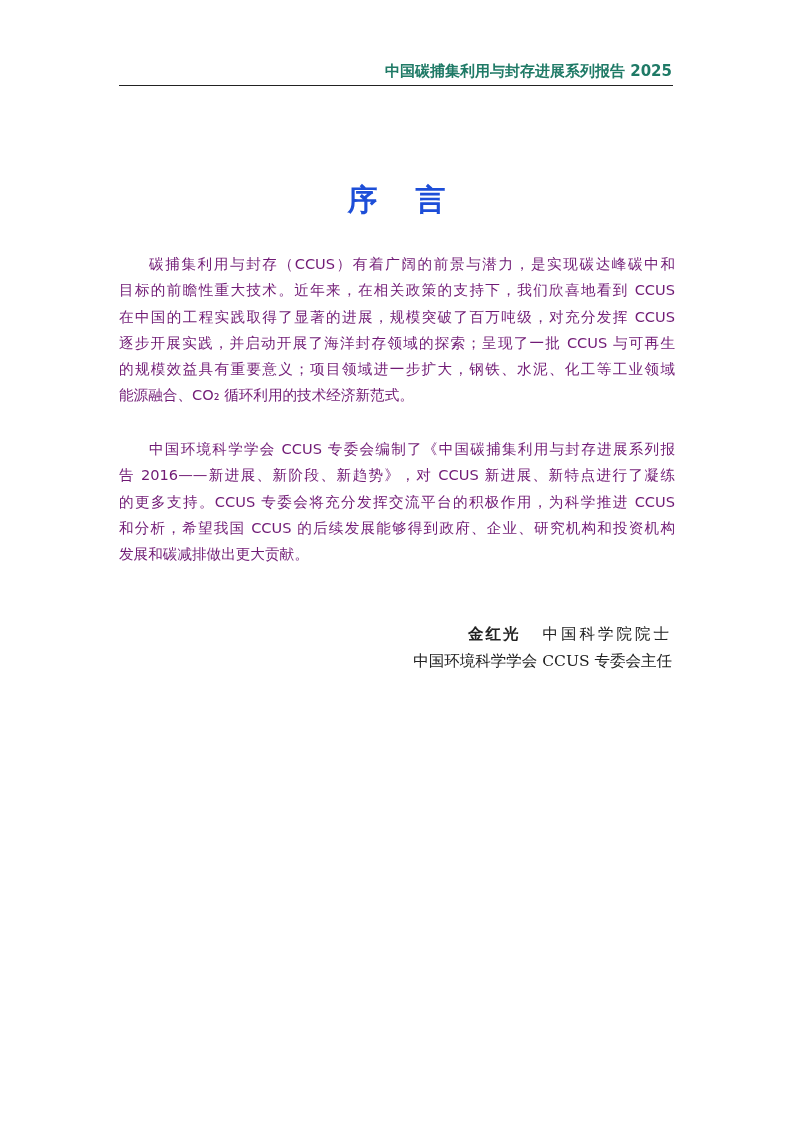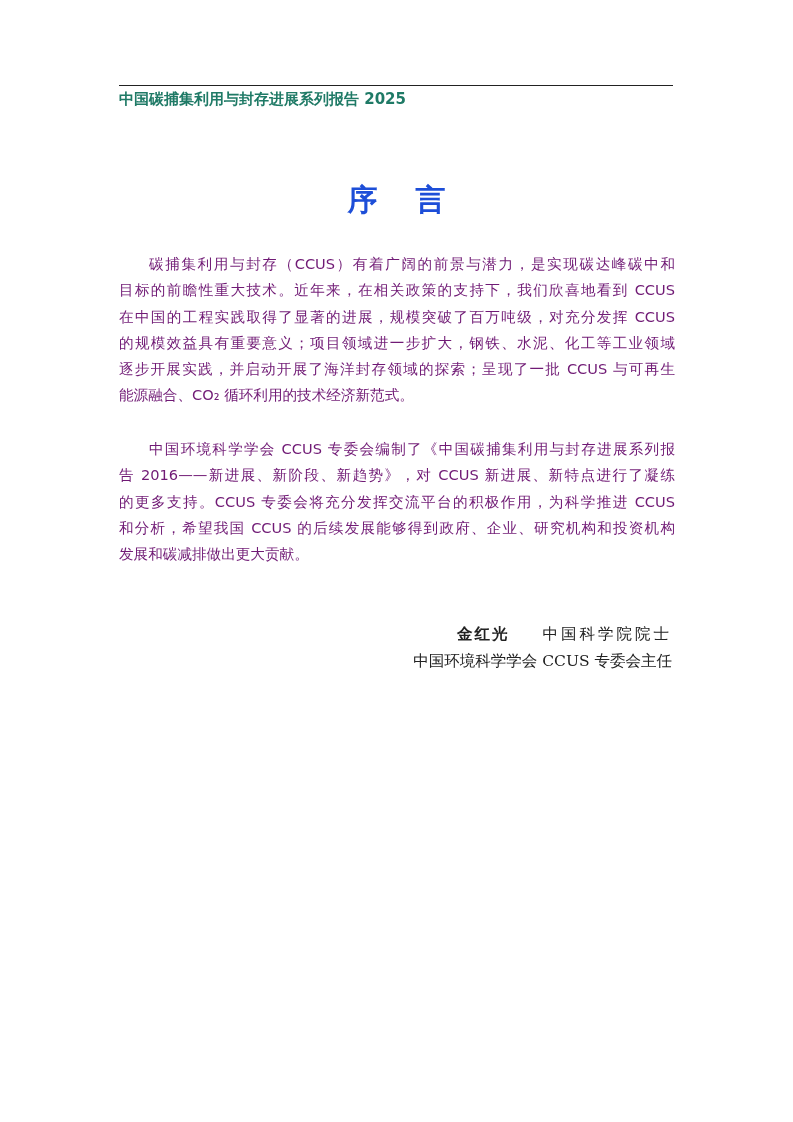--- a/index.html
+++ b/index.html
@@ -13,27 +13,26 @@
       position: relative;
       overflow: hidden;
       font-family: "DejaVu Sans", "Liberation Sans", sans-serif;
       color: #1a1a1a;
     }
     .running-header {
       position: absolute;
       left: 119px;
       width: 553px;
       top: 62px;
-      text-align: left;
+      text-align: right;
       font-size: 15px;
       font-weight: bold;
       color: #1f7a66;
       letter-spacing: 0px;
       white-space: nowrap;
-      margin-top: 28px;
     }
     .header-rule {
       position: absolute;
       left: 119px;
       width: 554px;
       top: 85px;
       height: 0;
       border-top: 1px solid #222222;
     }
     .page-title {
@@ -82,37 +81,36 @@
     .sig-name {
       font-weight: bold;
       letter-spacing: 2px;
     }
     .sig-gap {
       display: inline-block;
       width: 22px;
     }
     .sig-title {
       letter-spacing: 3px;
-      margin-left: 11px;
     }
   </style>
 </head>
 <body>
 
 <div class="running-header">中国碳捕集利用与封存进展系列报告 2025</div>
 <div class="header-rule"></div>
 
 <div class="page-title">序言</div>
 
 <div class="para" style="top:251px;">
   <div class="line first">碳捕集利用与封存（CCUS）有着广阔的前景与潜力，是实现碳达峰碳中和</div>
   <div class="line">目标的前瞻性重大技术。近年来，在相关政策的支持下，我们欣喜地看到 CCUS</div>
   <div class="line">在中国的工程实践取得了显著的进展，规模突破了百万吨级，对充分发挥 CCUS</div>
+  <div class="line">逐步开展实践，并启动开展了海洋封存领域的探索；呈现了一批 CCUS 与可再生</div>
   <div class="line">的规模效益具有重要意义；项目领域进一步扩大，钢铁、水泥、化工等工业领域</div>
-  <div class="line">逐步开展实践，并启动开展了海洋封存领域的探索；呈现了一批 CCUS 与可再生</div>
   <div class="line last">能源融合、CO₂ 循环利用的技术经济新范式。</div>
 </div>
 
 <div class="para" style="top:436px;">
   <div class="line first">中国环境科学学会 CCUS 专委会编制了《中国碳捕集利用与封存进展系列报</div>
   <div class="line">告 2016——新进展、新阶段、新趋势》，对 CCUS 新进展、新特点进行了凝练</div>
   <div class="line">的更多支持。CCUS 专委会将充分发挥交流平台的积极作用，为科学推进 CCUS</div>
   <div class="line">和分析，希望我国 CCUS 的后续发展能够得到政府、企业、研究机构和投资机构</div>
   <div class="line last">发展和碳减排做出更大贡献。</div>
 </div>

